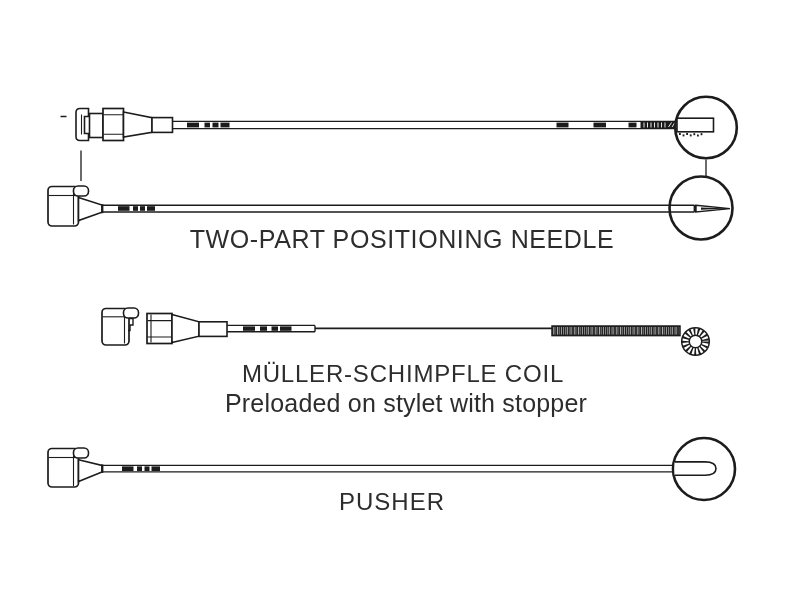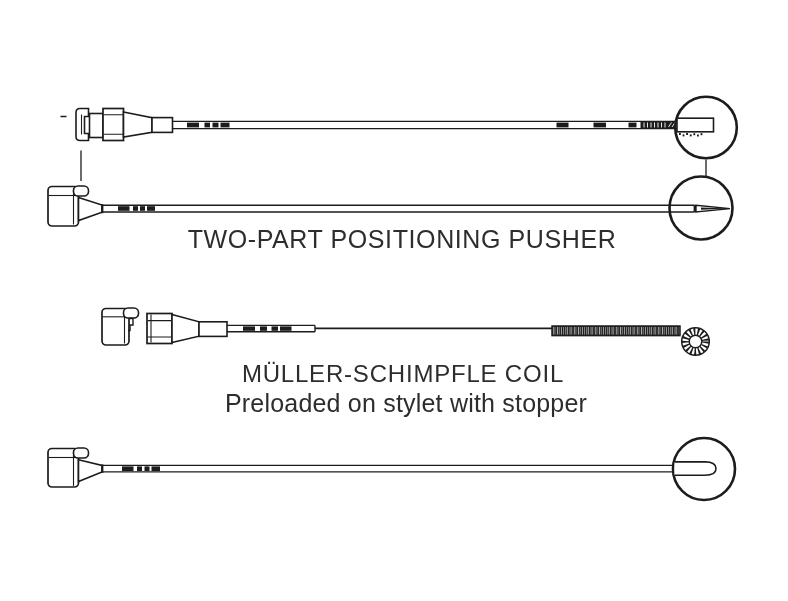--- a/index.html
+++ b/index.html
@@ -136,19 +136,20 @@
         <rect x="122" y="466.4" width="11.5" height="4.6"></rect>
         <rect x="137" y="466.4" width="5" height="4.6"></rect>
         <rect x="144.5" y="466.4" width="5" height="4.6"></rect>
         <rect x="151.5" y="466.4" width="8.5" height="4.6"></rect>
       </g>
       <circle cx="704" cy="469" r="31" stroke-width="2.6"></circle>
       <path d="M674.5,461.9 H705 Q716,461.9 716,468.6 Q716,475.3 705,475.3 H674.5" fill="#fff"></path>
     </g>
   </svg>
 
-  <div class="caption cap-upper" style="left:402px;top:226px;">TWO-PART POSITIONING PUSHER</div>
+  <div class="caption cap-upper" style="left:402px;top:226px;">TWO-PART POSITIONING NEEDLE</div>
 
   <div class="caption cap-upper2" style="left:403px;top:361px;">MÜLLER-SCHIMPFLE COIL</div>
 
   <div class="caption cap-sub" style="left:406px;top:374px;margin-top:16px;">Preloaded on stylet with stopper</div>
 
+  <div class="caption cap-pusher" style="left:392px;top:489px;">PUSHER</div>
 </div>
 
 </body></html>

